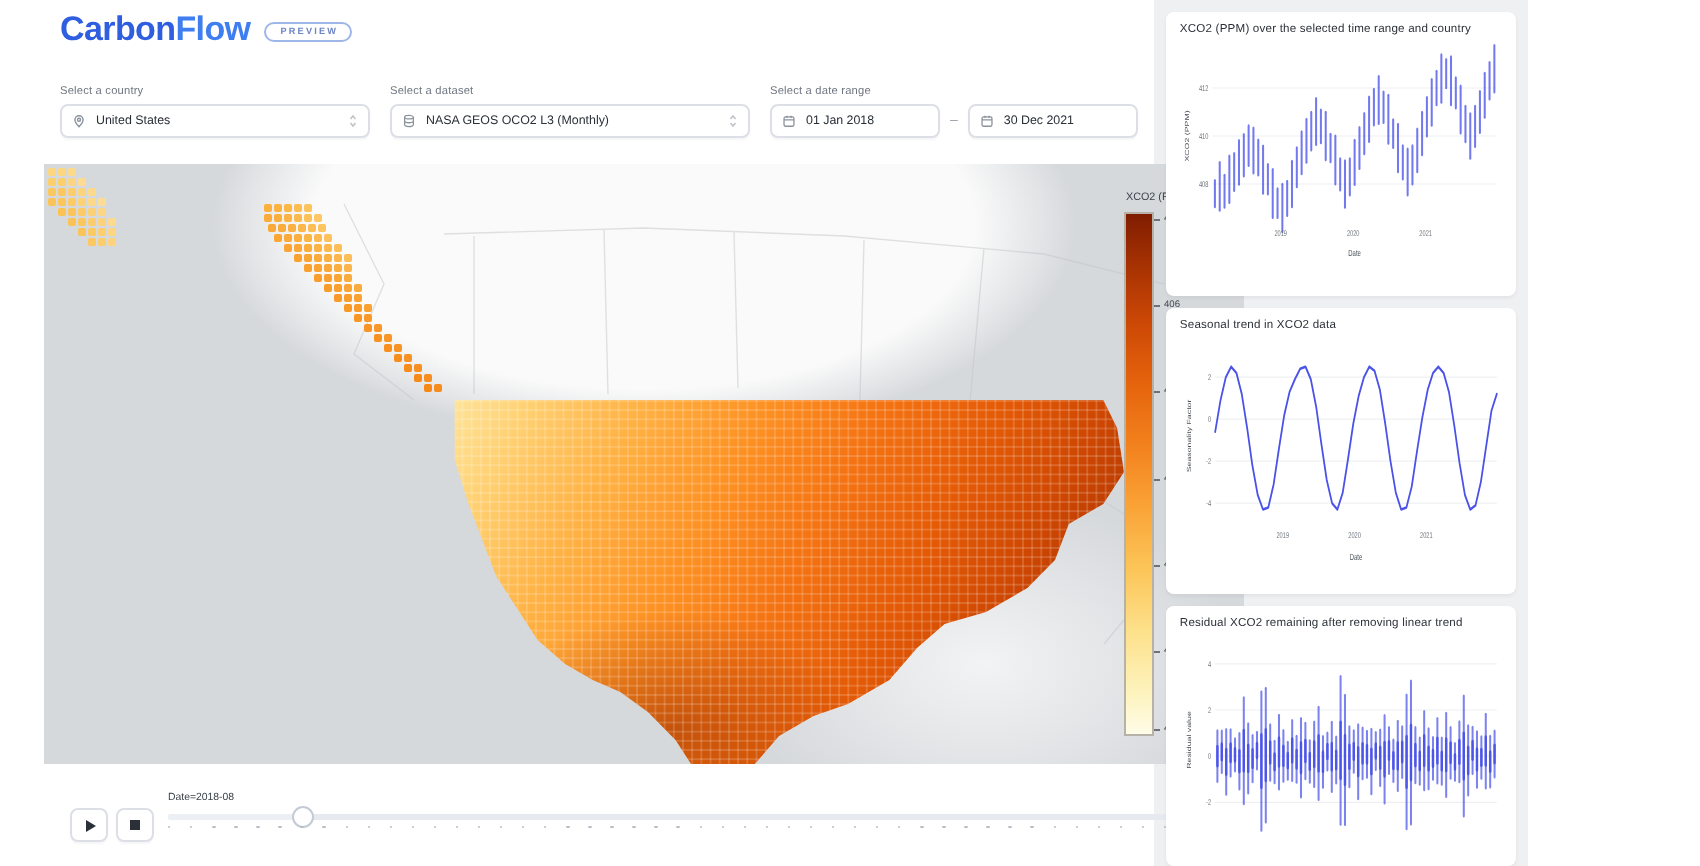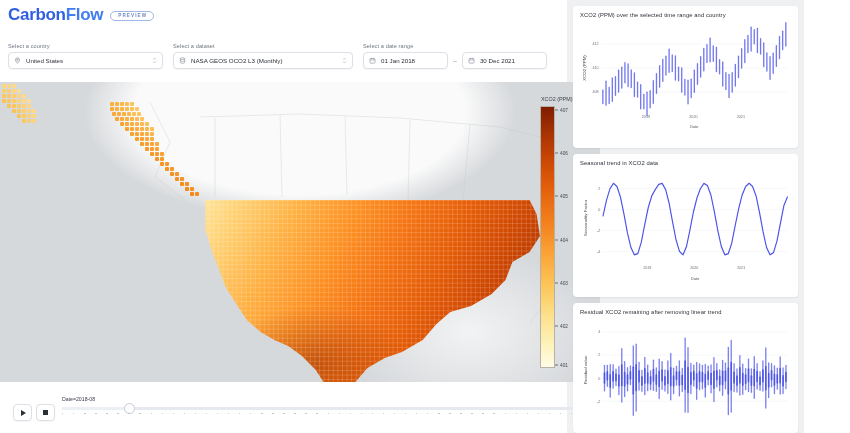--- a/index.html
+++ b/index.html
@@ -1,21 +1,21 @@
 <!DOCTYPE html>
 <html><head>
 <meta charset="utf-8">
 <style>
   * { box-sizing: border-box; margin: 0; padding: 0; }
   html, body {
     width: 850px; height: 433px;
     font-family: "Liberation Sans", sans-serif;
     background: #ffffff; overflow: hidden;
   }
-  #app { position: relative; width: 804px; height: 433px; background:#404040; display:flex; }
+  #app { position: relative; width: 742px; height: 433px; background:#404040; display:flex;margin-left:22px; }
 
   
   #left { width: 600px; height: 433px; position: relative; background:#fff; }
 
   
   #header { height: 30px; display:flex; align-items:center; padding-left:8px; gap:7px; }
   #brand { font-size: 17px; font-weight: bold; color:#2f5fe0; letter-spacing:-0.3px; }
   #brand .c2 { color:#3f7ef0; }
   #preview-badge {
     border:1px solid #9fb6e8; color:#6d86c4; border-radius:10px;

